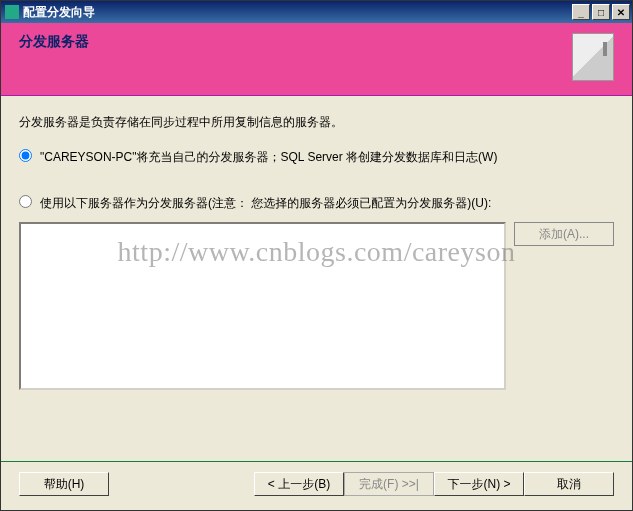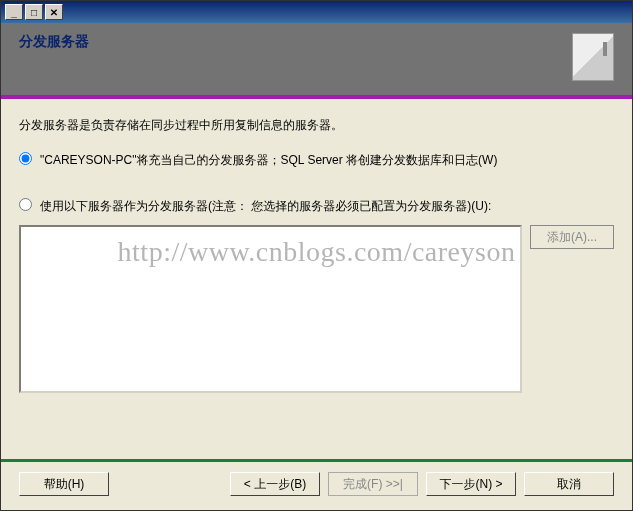--- a/index.html
+++ b/index.html
@@ -39,22 +39,22 @@
       font-weight: bold;
       color: #000;
     }
     .content {
       background: #ece9d8;
       height: calc(100% - 22px);
       display: flex;
       flex-direction: column;
     }
     .header-panel {
-      background: #737373;
-      border-bottom: 4px solid #a21caf;
+      background: #ec4899;
+      border-bottom: 1px solid #a21caf;
       padding: 10px 18px 14px 18px;
       display: flex;
       justify-content: space-between;
       align-items: flex-start;
     }
     .header-text h2 {
       font-size: 14px;
       font-weight: bold;
       color: #0a246a;
       margin-bottom: 4px;
@@ -93,35 +93,35 @@
       gap: 8px;
       align-items: flex-start;
     }
     .listbox {
       flex: 1;
       height: 168px;
       background: #fff;
       border: 2px inset #d4d0c8;
     }
     .add-btn {
-      width: 84px;
+      width: 100px;
       height: 24px;
       background: #ece9d8;
       border: 1px solid #888;
       color: #888;
       cursor: default;
       font-size: 12px;
     }
     .button-bar {
       display: flex;
       justify-content: space-between;
       padding: 10px 18px 14px 18px;
-      border-top: 3px solid #15803d;
-    }
-    .button-bar .right-group { display: flex; gap: 8px; }
+      border-top: 1px solid #15803d;
+    }
+    .button-bar .right-group { display: flex; }
     .nav-btn {
       min-width: 90px;
       height: 24px;
       background: #ece9d8;
       border: 1px solid #404040;
       border-top-color: #fff;
       border-left-color: #fff;
       font-size: 12px;
       cursor: pointer;
       padding: 0 10px;
@@ -141,20 +141,24 @@
       font-family: Liberation Serif, serif;
       color: rgba(120,120,120,0.55);
       pointer-events: none;
       letter-spacing: 0.5px;
     }
   </style>
 </head>
 <body>
 
 <div class="titlebar">
+  <div class="titlebar-left">
+    <span class="title-icon"></span>
+    <span class="title-text">配置分发向导</span>
+  </div>
   <div class="win-controls">
     <div class="win-btn">_</div>
     <div class="win-btn">□</div>
     <div class="win-btn">✕</div>
   </div>
 </div>
 
 <div class="content">
   <div class="header-panel">
     <div class="header-text">

